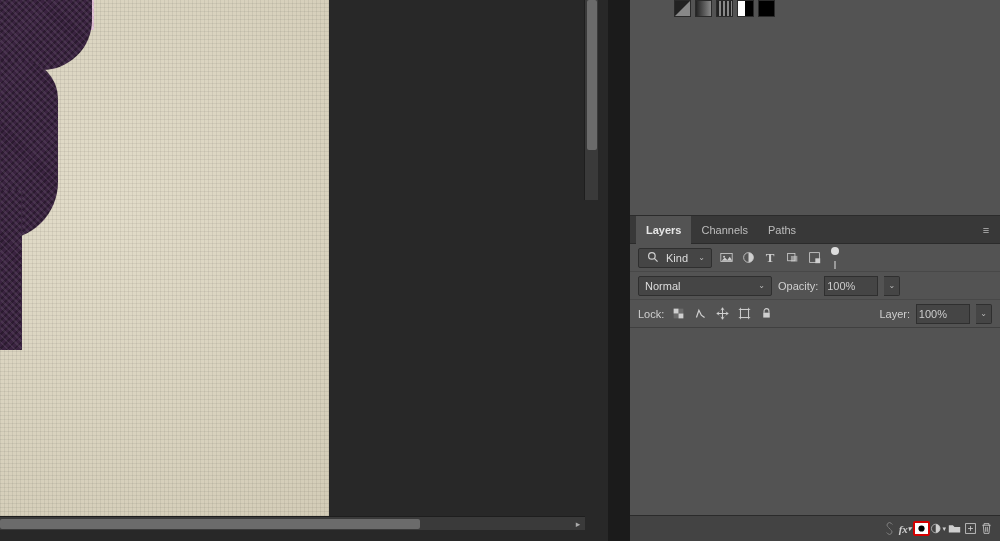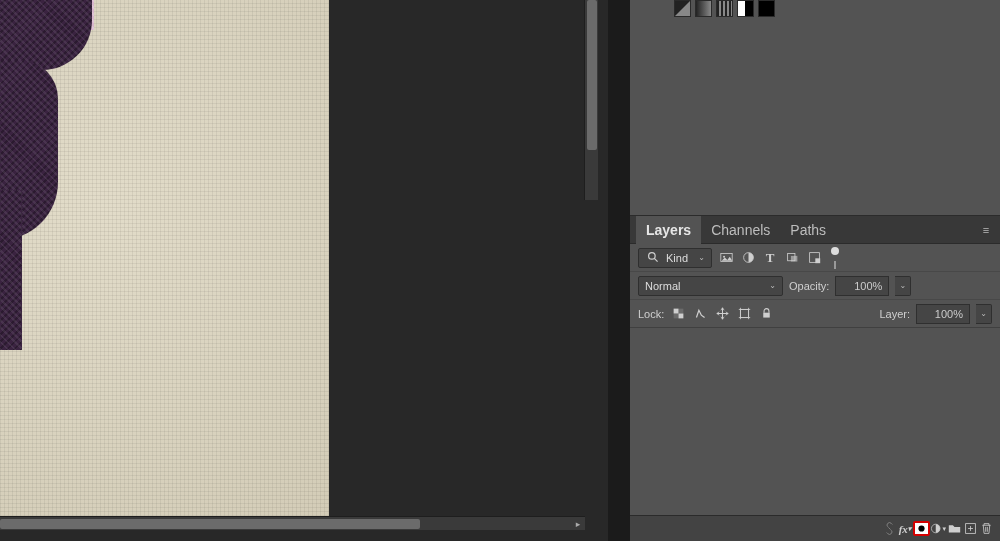--- a/index.html
+++ b/index.html
@@ -34,37 +34,37 @@
   .top-panel{height:216px;background:#535353;position:relative;border-bottom:1px solid #2b2b2b}
   .thumb-row{position:absolute;left:44px;top:0;display:flex;gap:4px}
   .thumb-box{width:17px;height:17px;border:1px solid #2a2a2a;background:#444;position:relative}
   .thumb-box.diag::before{content:"";position:absolute;inset:0;background:linear-gradient(135deg,#222 49%,#888 51%)}
   .thumb-box.grad{background:linear-gradient(90deg,#222,#888)}
   .thumb-box.half{background:linear-gradient(90deg,#fff 50%,#000 50%)}
   .thumb-box.hatch{background:repeating-linear-gradient(90deg,#222 0 2px,#888 2px 4px)}
   .thumb-box.solid{background:#000}
   .layers-panel{flex:1;background:#535353;display:flex;flex-direction:column}
   .tabs{display:flex;align-items:center;height:28px;background:#383838;border-bottom:1px solid #2b2b2b;padding:0 6px}
-  .tab{padding:0 10px;height:28px;line-height:28px;color:#bdbdbd;cursor:pointer;font-size:14px}
+  .tab{padding:0 10px;height:28px;line-height:28px;color:#bdbdbd;cursor:pointer;font-size:11px}
   .tab.active{background:#535353;color:#e6e6e6;font-weight:600}
   .tabs .menu{margin-left:auto;width:16px;text-align:center;color:#bbb;cursor:pointer}
   .row{display:flex;align-items:center;height:28px;padding:0 8px;gap:6px}
   .filter-row{border-bottom:1px solid #484848}
   .select{height:20px;background:#454545;border:1px solid #2f2f2f;display:flex;align-items:center;padding:0 6px;gap:5px;color:#ddd;border-radius:2px}
   .select .chev{margin-left:auto;font-size:8px;color:#bbb}
   .select.kind{width:74px}
   .icn{width:16px;height:16px;display:flex;align-items:center;justify-content:center;color:#cfcfcf}
   .icn svg{width:13px;height:13px}
   .dot{width:8px;height:8px;background:#ddd;border-radius:50%;margin-bottom:6px}
   .dot-wrap{display:flex;flex-direction:column;align-items:center;width:14px}
   .dot-wrap .stem{width:2px;height:8px;background:#999}
   .blend-row{border-bottom:1px solid #484848}
-  .select.blend{width:145px}
+  .select.blend{width:134px}
   .label{color:#cfcfcf}
-  .pct{height:20px;background:#454545;border:1px solid #2f2f2f;display:flex;align-items:center;padding:0 6px;width:54px;border-radius:0;justify-content:flex-end}
+  .pct{height:20px;background:#454545;border:1px solid #2f2f2f;display:flex;align-items:center;padding:0 22px;width:54px;border-radius:0;justify-content:flex-end}
   .chev-btn{width:16px;height:20px;background:#454545;border:1px solid #2f2f2f;border-left:none;display:flex;align-items:center;justify-content:center;border-radius:0 2px 2px 0;font-size:8px;color:#bbb}
   .lock-row{border-bottom:1px solid #404040}
   .layer-list{flex:1;background:#535353;overflow:auto}
   .layer{display:flex;align-items:center;height:42px;background:#6b6b6b;border-bottom:1px solid #4a4a4a;padding-right:10px}
   .layer.sel{background:#8a8a8a}
   .layer .vis{width:34px;display:flex;align-items:center;justify-content:center}
   .eye svg{width:15px;height:15px}
   .layer .thumb{width:29px;height:33px;background:#efe9db;border:1px solid #1e1e1e;margin-right:10px;position:relative}
   .layer.sel .thumb{outline:1px solid #fff;outline-offset:1px}
   .layer .thumb::after{content:"";position:absolute;left:9px;top:4px;width:10px;height:25px;background:linear-gradient(180deg,#b78 0%,#7a4d6a 40%,#e8dcc8 70%)}

